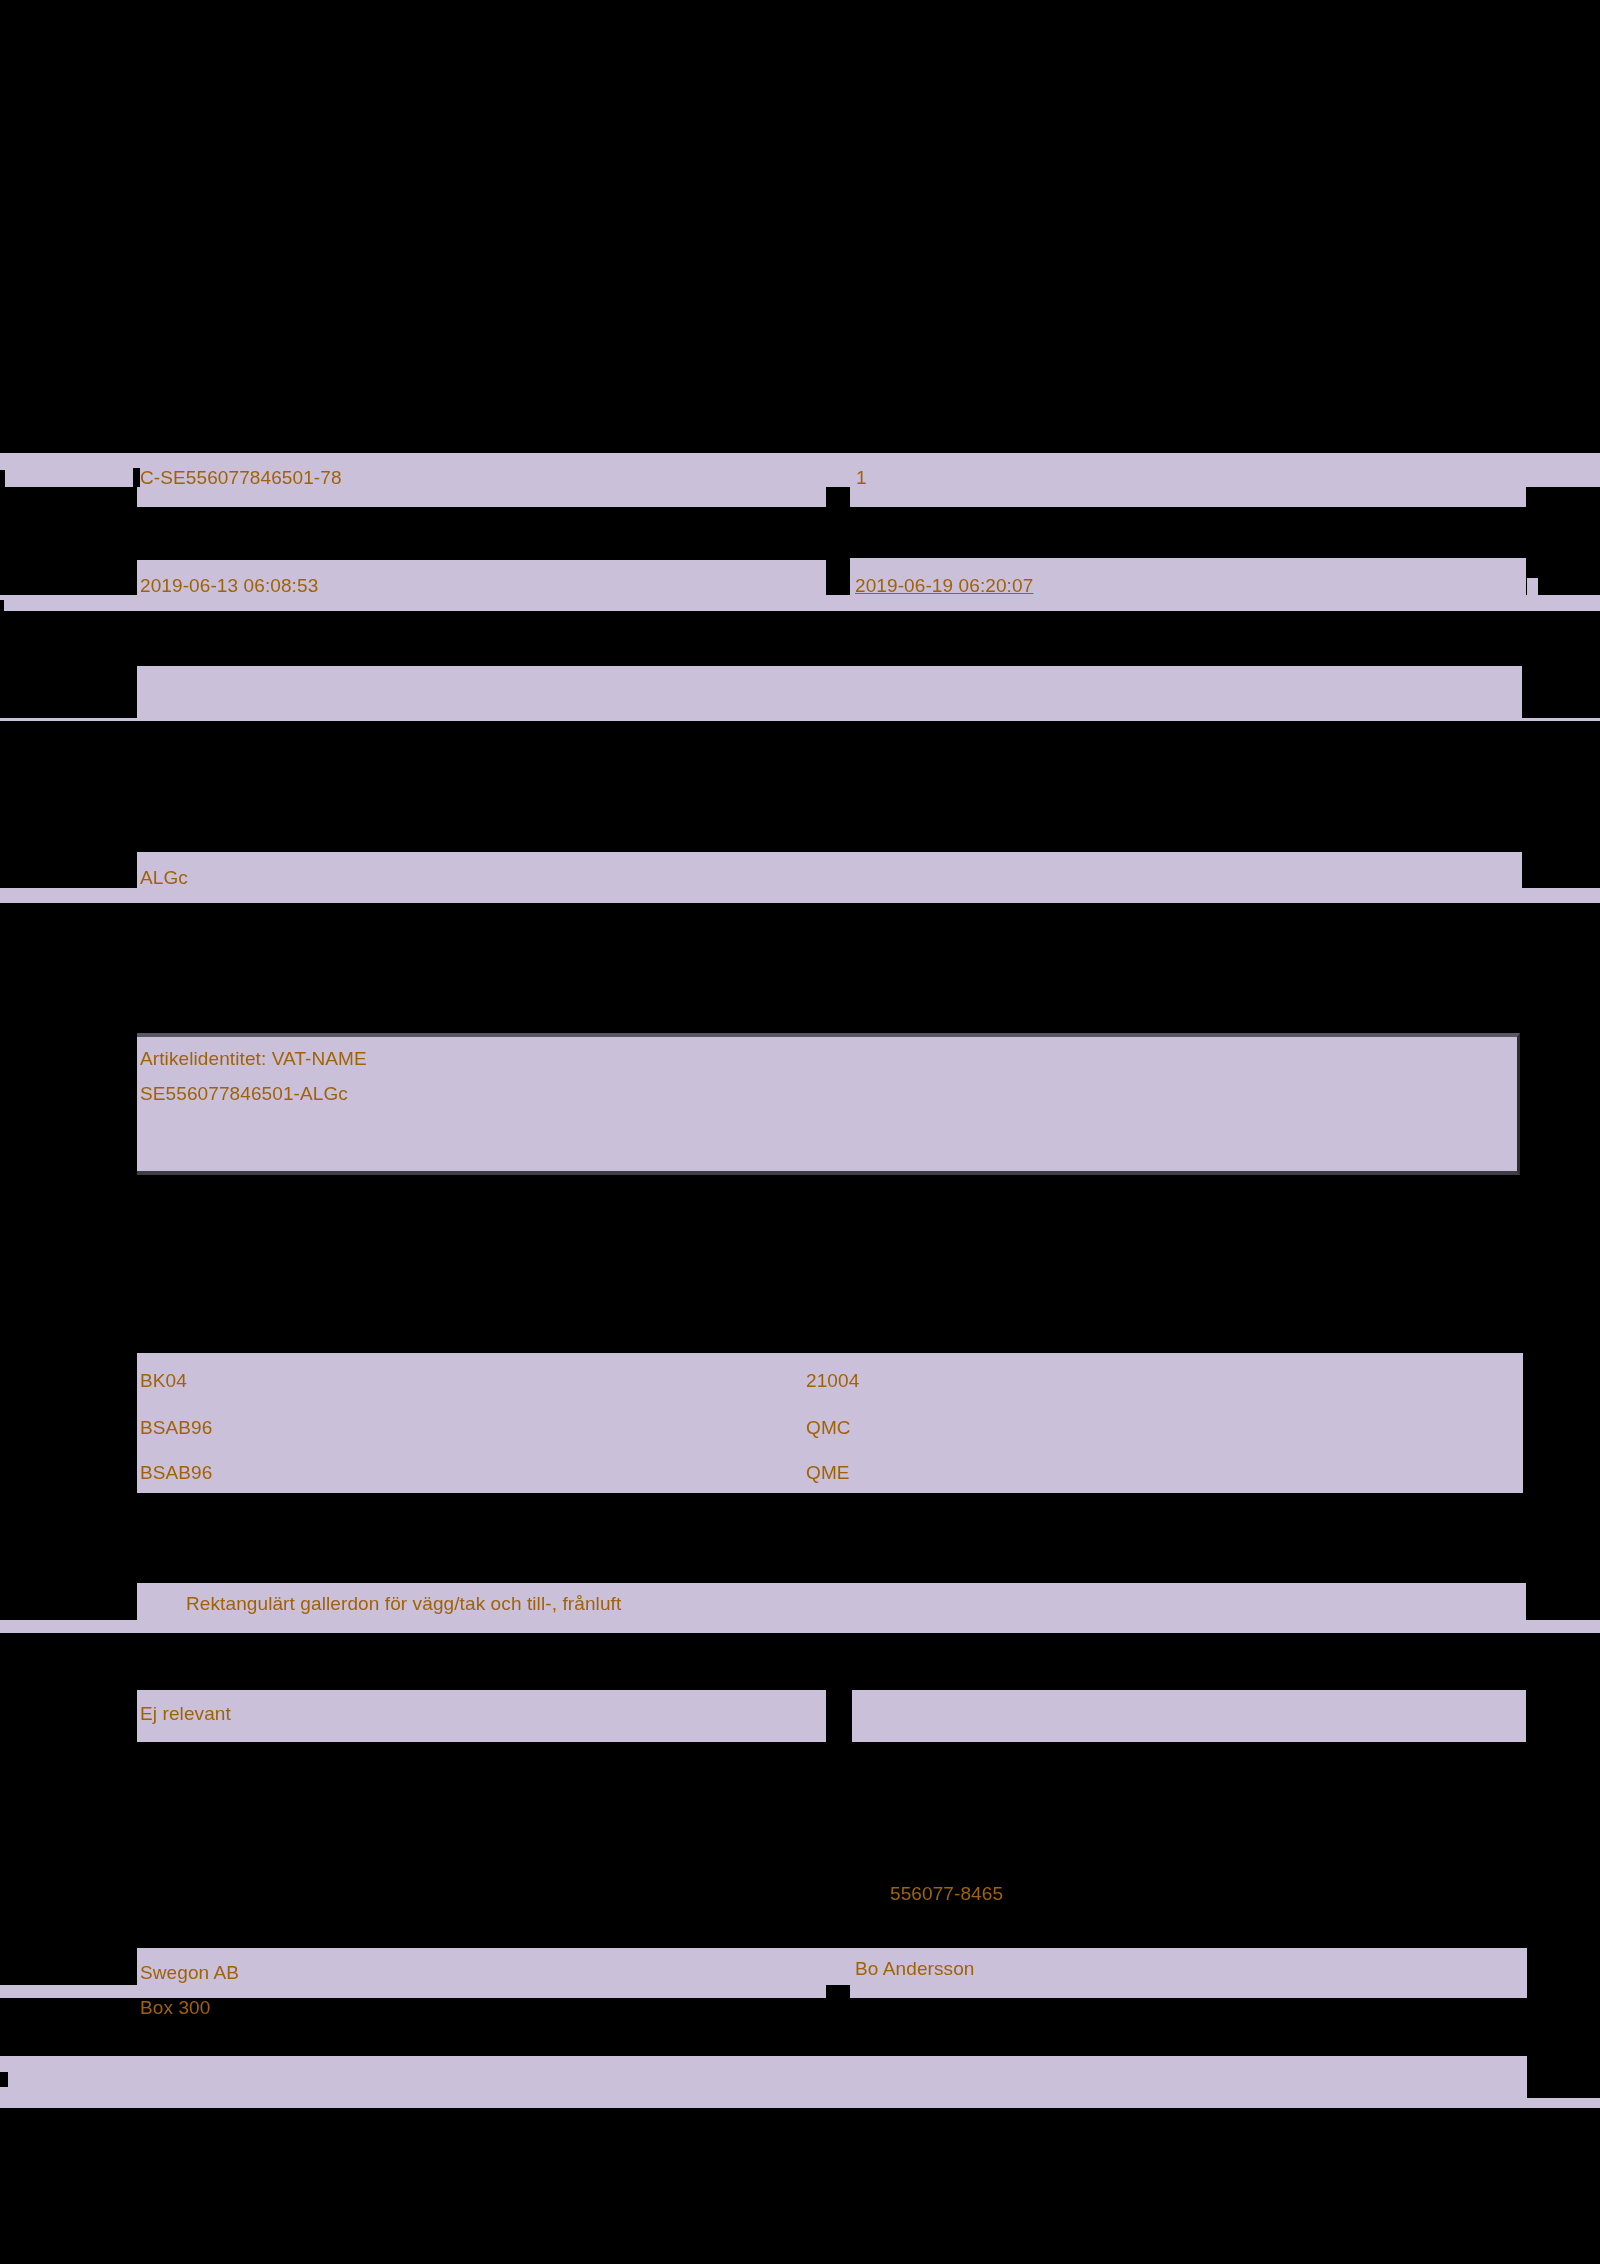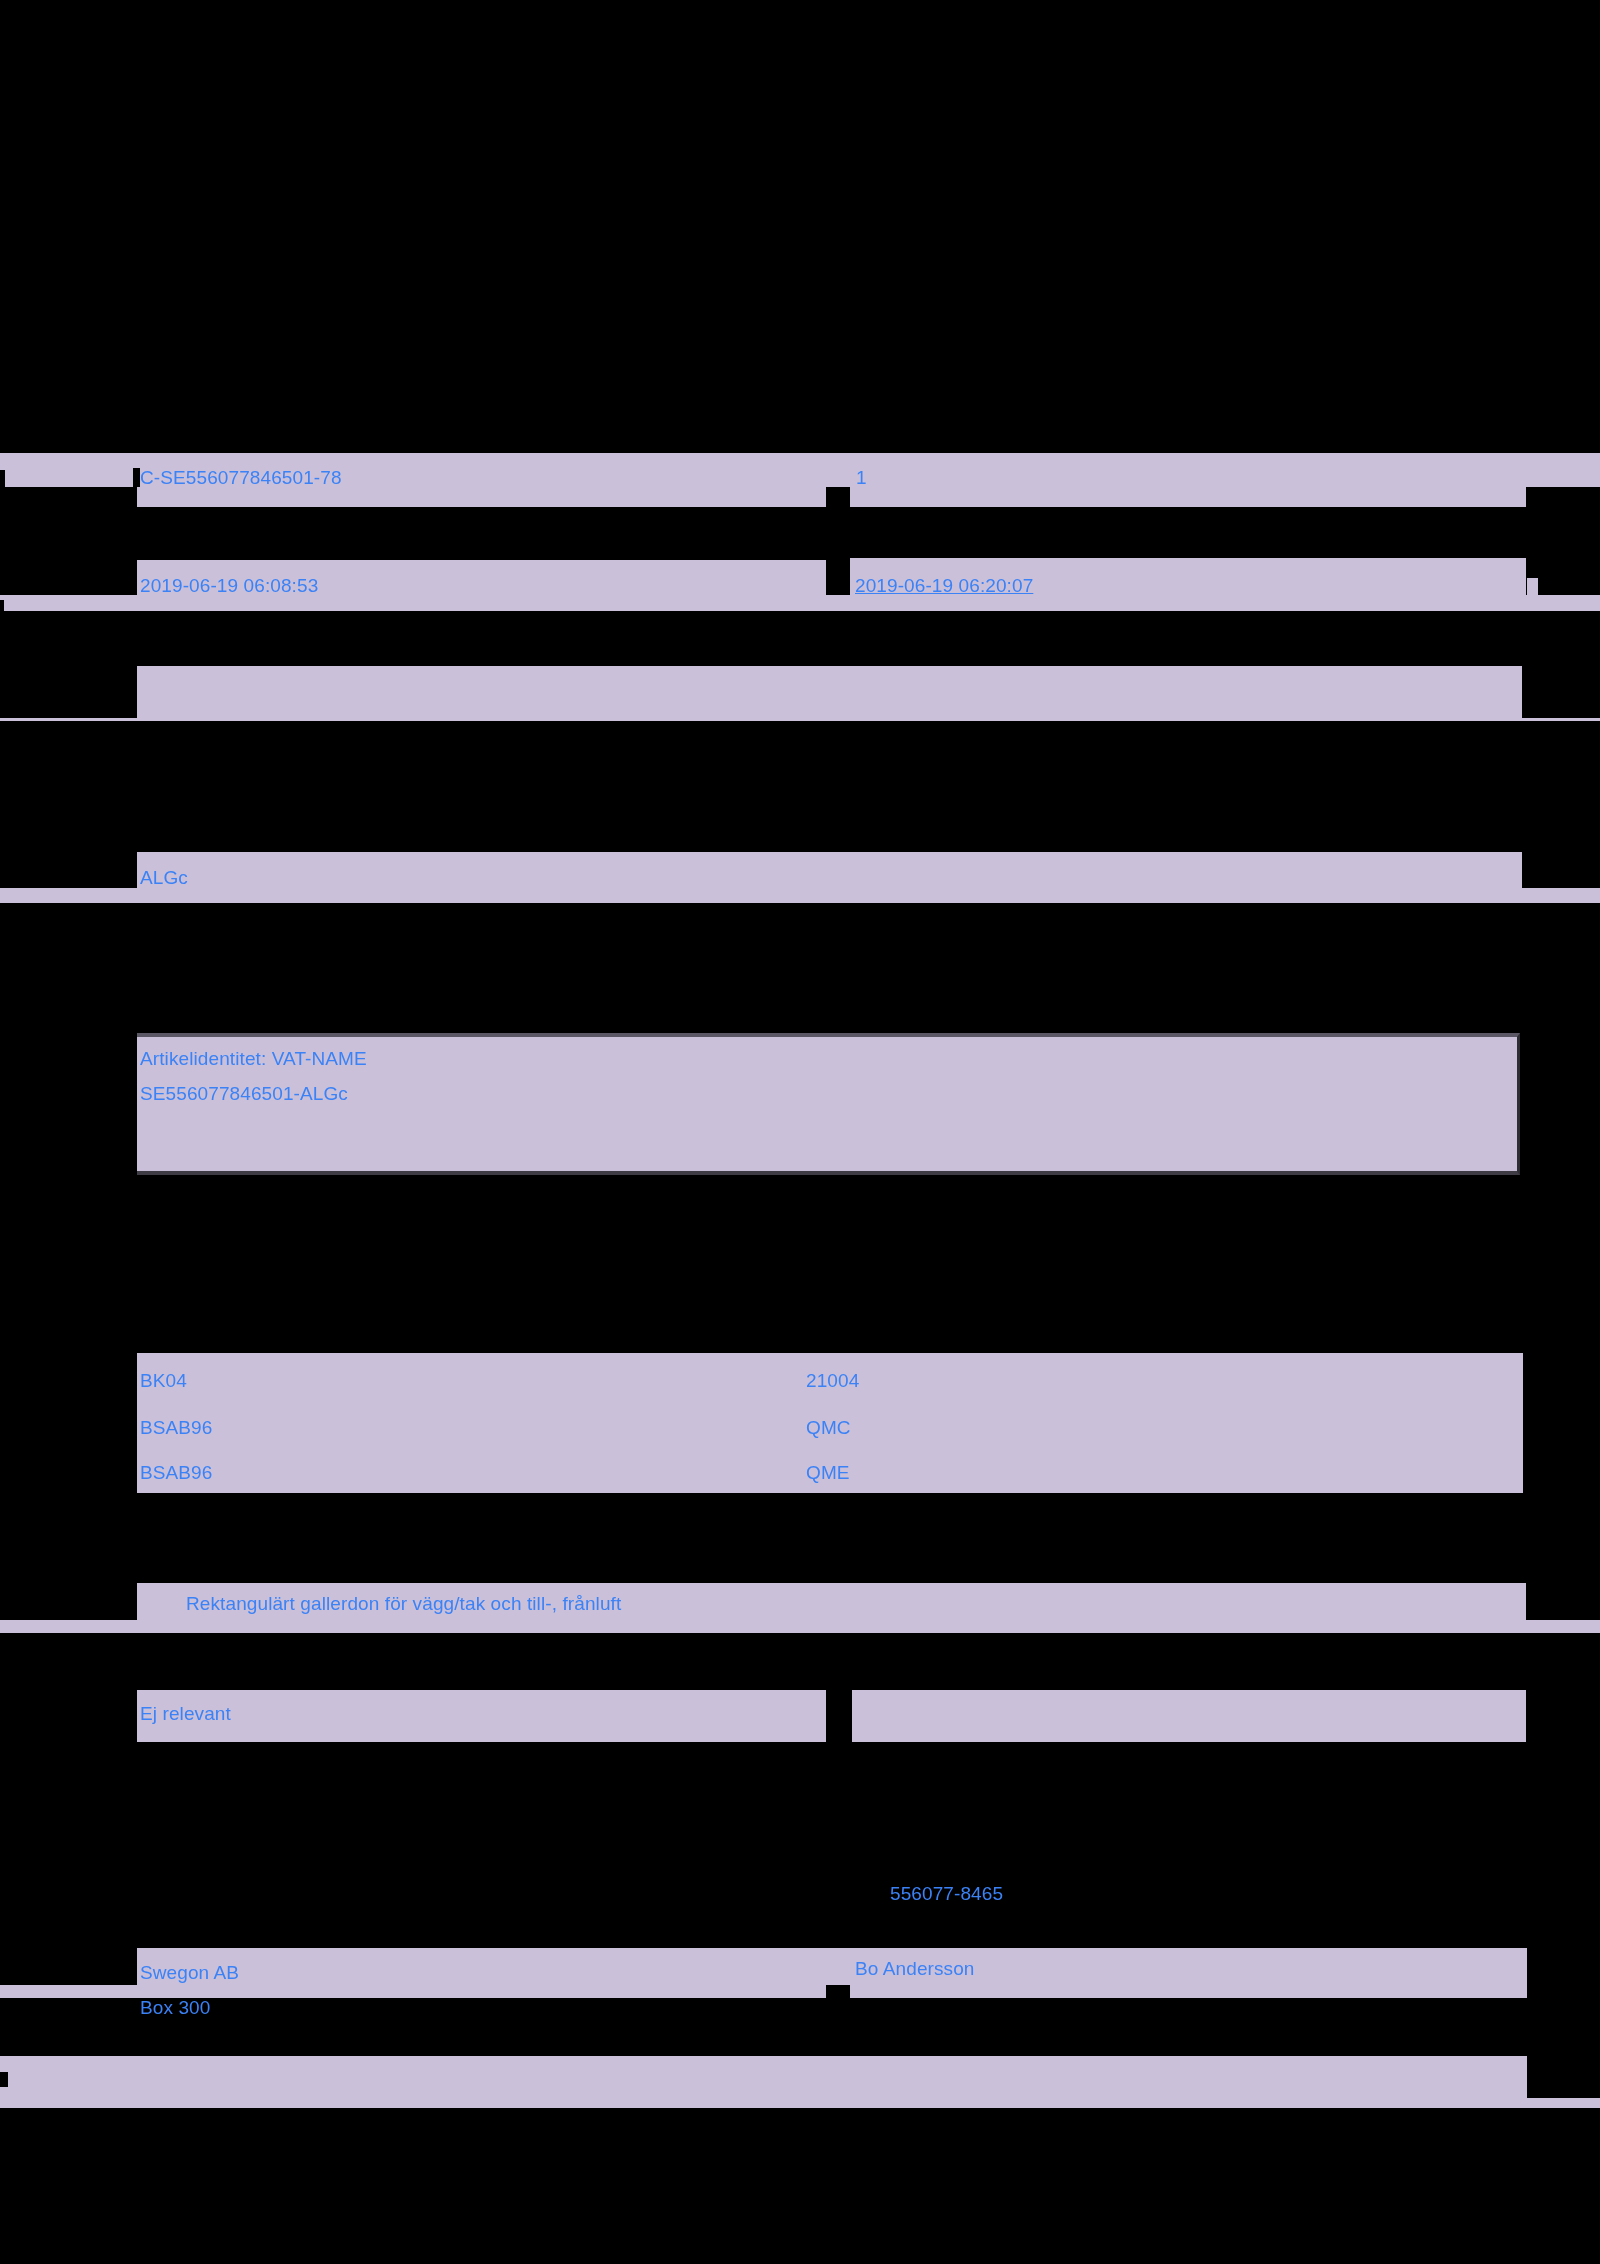--- a/index.html
+++ b/index.html
@@ -9,21 +9,21 @@
     background:#000;
     overflow:hidden;
     font-family:"Liberation Sans", sans-serif;
   }
   .hl{position:absolute;background:#cac0d9;}
   .blk{position:absolute;background:#000;}
   .txt{
     position:absolute;
     font-size:19px;
     line-height:20px;
-    color:#3b82f6;
+    color:#a16207;
     white-space:nowrap;
     letter-spacing:0.1px;
   }
   .box{
     position:absolute;
     background:#cac0d9;
     box-sizing:border-box;
     border-top:4px solid #5b5764;
     border-bottom:4px solid #3f3c45;
     border-right:3px solid #2f2d34;
@@ -40,21 +40,21 @@
   <div class="hl" style="left:137px;top:487px;width:689px;height:20px;"></div>
   <div class="hl" style="left:850px;top:487px;width:676px;height:20px;"></div>
   <div class="txt" style="left:140px;top:468px;">C-SE556077846501-78</div>
   <div class="txt" style="left:856px;top:468px;">1</div>
 
   <div class="hl" style="left:137px;top:560px;width:689px;height:35px;"></div>
   <div class="hl" style="left:850px;top:558px;width:676px;height:37px;"></div>
   <div class="hl" style="left:1527px;top:578px;width:11px;height:17px;"></div>
   <div class="hl" style="left:0px;top:595px;width:1600px;height:16px;"></div>
   <div class="blk" style="left:0px;top:600px;width:4px;height:14px;"></div>
-  <div class="txt" style="left:140px;top:576px;">2019-06-19 06:08:53</div>
+  <div class="txt" style="left:140px;top:576px;">2019-06-13 06:08:53</div>
   <div class="txt" style="left:855px;top:576px;text-decoration:underline;">2019-06-19 06:20:07</div>
 
   <div class="hl" style="left:137px;top:666px;width:1385px;height:52px;"></div>
   <div class="hl" style="left:0px;top:718px;width:1600px;height:3px;"></div>
 
   <div class="hl" style="left:137px;top:852px;width:1385px;height:36px;"></div>
   <div class="hl" style="left:0px;top:888px;width:1600px;height:15px;"></div>
   <div class="txt" style="left:140px;top:868px;">ALGc</div>
 
   <div class="box" style="left:137px;top:1033px;width:1383px;height:142px;"></div>

